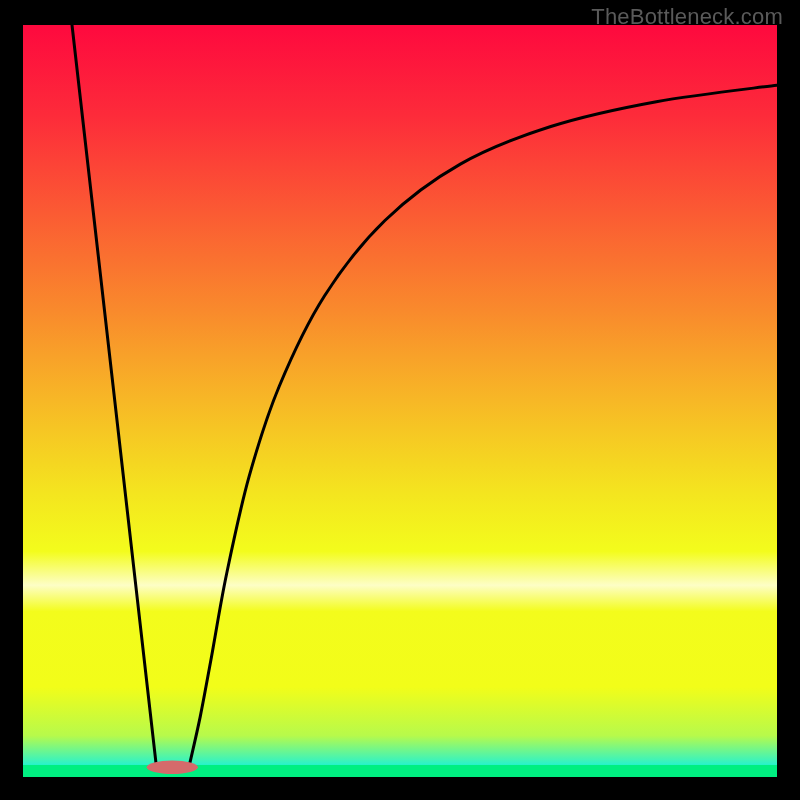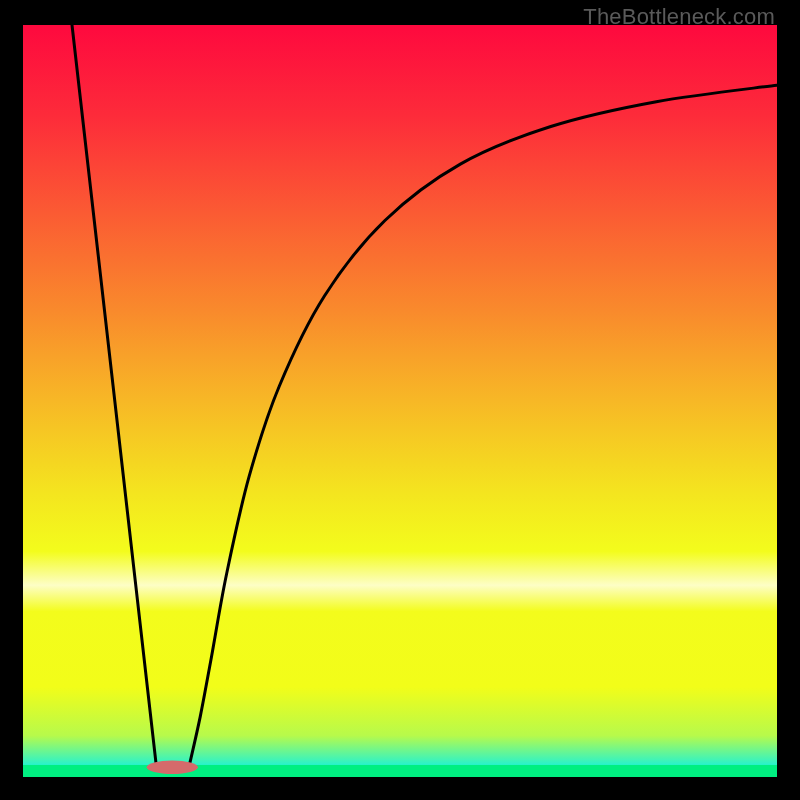--- a/index.html
+++ b/index.html
@@ -21,21 +21,21 @@
     position: absolute;
     left: 23px;
     top: 25px;
     width: 754px;
     height: 752px;
     overflow: hidden;
   }
   .watermark {
     position: absolute;
     top: 4px;
-    right: 25px;
+    right: 17px;
     color: #5a5a5a;
     font-size: 22px;
     letter-spacing: 0.2px;
     font-weight: 500;
   }
   svg { display: block; }
 </style>
 </head>
 <body>
 

